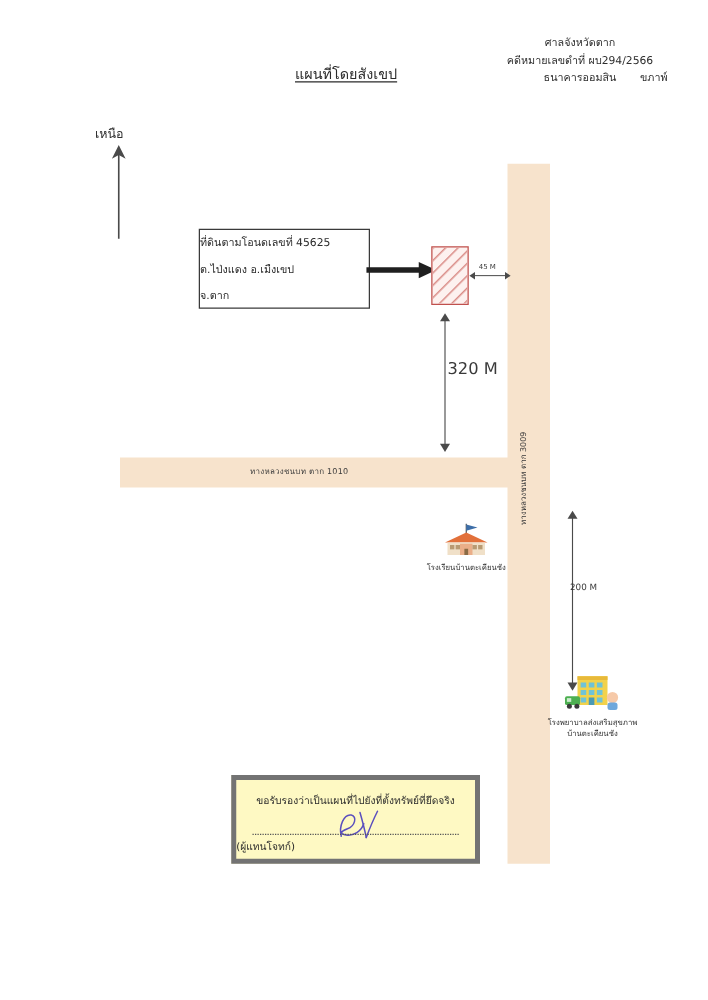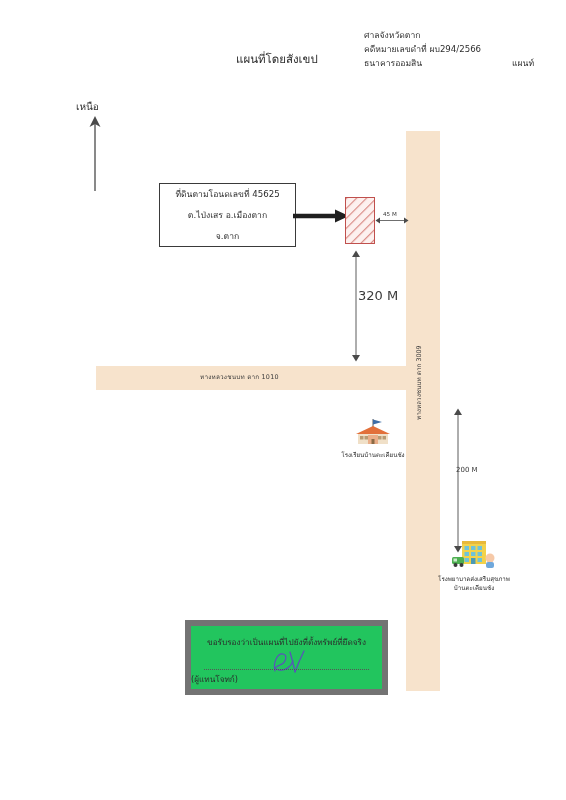--- a/index.html
+++ b/index.html
@@ -18,31 +18,33 @@
     overflow: hidden;
   }
 
   
   .doc-title {
     position: absolute;
     left: 236px;
     top: 50px;
     font-size: 11.5px;
     color: #2b2b2b;
+    text-decoration: underline;
     text-underline-offset: 2px;
     white-space: nowrap;
   }
   .header-block {
     position: absolute;
     left: 364px;
     top: 28px;
     width: 200px;
     font-size: 8.6px;
     line-height: 14.2px;
     color: #2e2e2e;
+    text-align: center;
   }
   .header-line {
     position: relative;
     white-space: nowrap;
   }
   .header-line .right-tag {
     position: absolute;
     left: 148px;
     top: 0;
   }
@@ -104,21 +106,21 @@
   .parcel-box {
     position: absolute;
     left: 159px;
     top: 183px;
     width: 135px;
     height: 62px;
     border: 1px solid #3a3a3a;
     background: #ffffff;
     display: flex;
     flex-direction: column;
-    align-items: center;
+    align-items: flex-start;
     justify-content: center;
     gap: 7px;
   }
   .parcel-box .line {
     font-size: 8.6px;
     color: #2b2b2b;
     white-space: nowrap;
   }
 
   
@@ -224,22 +226,22 @@
     display: block;
   }
 
   
   .cert-box {
     position: absolute;
     left: 185px;
     top: 620px;
     width: 191px;
     height: 63px;
-    border: 6px solid #737373;
-    background: #22c55e;
+    border: 4px solid #737373;
+    background: #fef9c3;
   }
   .cert-text {
     position: absolute;
     left: 0;
     top: 10px;
     width: 191px;
     text-align: center;
     font-size: 8.2px;
     color: #2b2b2b;
     white-space: nowrap;
@@ -273,40 +275,40 @@
 
 <div id="page">
 
   <div class="doc-title">แผนที่โดยสังเขป</div>
 
   <div class="header-block">
     <div class="header-line">ศาลจังหวัดตาก</div>
     <div class="header-line">คดีหมายเลขดำที่   ผบ294/2566</div>
     <div class="header-line">
       <span>ธนาคารออมสิน</span>
-      <span class="right-tag">แผนท์</span>
+      <span class="right-tag">ขภาพ์</span>
     </div>
   </div>
 
   <div class="north-label">เหนือ</div>
   <div class="north-arrow">
     <svg width="22" height="80" viewBox="0 0 22 80">
       <line x1="11" y1="78" x2="11" y2="8" stroke="#4a4a4a" stroke-width="1.3"></line>
       <path d="M11 3 L5.5 14 L11 11 L16.5 14 Z" fill="#4a4a4a"></path>
     </svg>
   </div>
 
   <div class="road road-vertical"></div>
   <div class="road road-horizontal"></div>
   <div class="road-label-h">ทางหลวงชนบท ตาก 1010</div>
   <div class="road-label-v">ทางหลวงชนบท ตาก 3009</div>
 
   <div class="parcel-box">
     <div class="line">ที่ดินตามโอนดเลขที่ 45625</div>
-    <div class="line">ต.ไป่งเสร  อ.เมืองตาก</div>
+    <div class="line">ต.ไป่งแดง  อ.เมืงเขป</div>
     <div class="line">จ.ตาก</div>
   </div>
 
   <div class="pointer-arrow">
     <svg width="58" height="14" viewBox="0 0 58 14">
       <line x1="0" y1="7" x2="44" y2="7" stroke="#1f1f1f" stroke-width="4.5"></line>
       <path d="M56 7 L42 0.5 L42 13.5 Z" fill="#1f1f1f"></path>
     </svg>
   </div>
 

